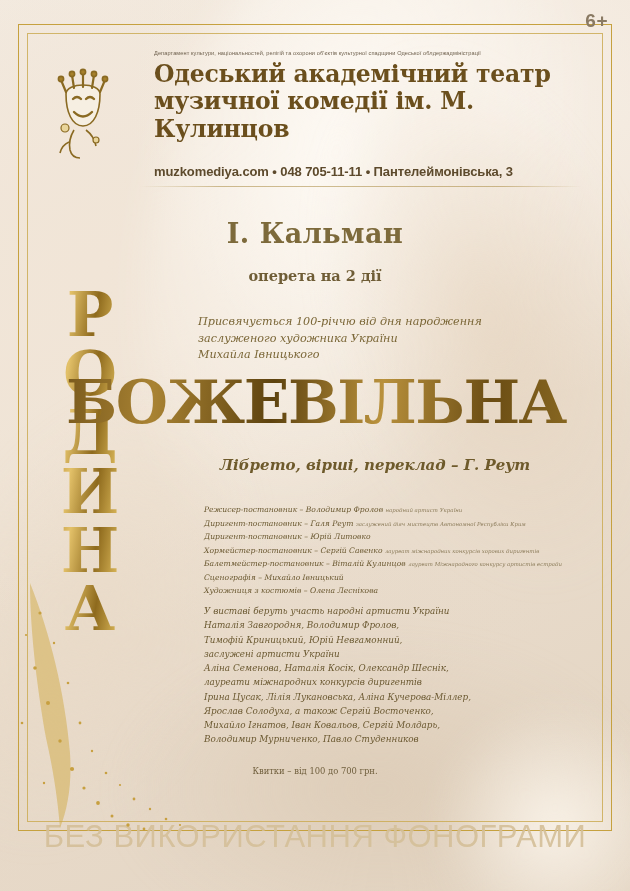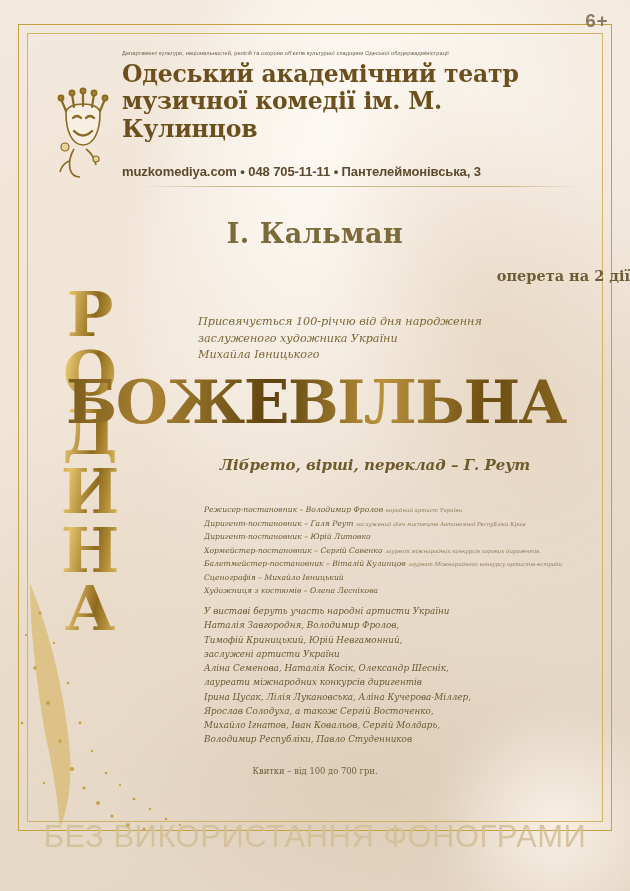--- a/index.html
+++ b/index.html
@@ -99,21 +99,22 @@
     color: #8a7a63;
     letter-spacing: 0.5px;
   }
 
   .theatre-header {
     position: absolute;
     left: 52px;
     top: 46px;
     width: 530px;
     display: flex;
-    align-items: flex-end;
+    align-items: center;
+    gap: 32px;
   }
   .mask-logo {
     width: 62px;
     height: 92px;
     flex: 0 0 62px;
     margin-right: 8px;
     margin-top: 2px;
   }
   .header-text {
     flex: 1;
@@ -161,21 +162,21 @@
     font-family: "DejaVu Serif", serif;
     font-weight: bold;
     font-size: 27px;
     color: #7d6a3b;
     letter-spacing: 0.5px;
   }
   .genre {
     position: absolute;
     top: 267px;
     left: 0; right: 0;
-    text-align: right;
+    text-align: center;
     font-family: "DejaVu Serif", serif;
     font-weight: bold;
     font-size: 14.5px;
     color: #6f5d36;
   }
 
   .dedication {
     position: absolute;
     top: 314px;
     left: 198px;
@@ -376,21 +377,21 @@
   <div class="cast">
       <div>У виставі беруть участь народні артисти України</div>
       <div>Наталія Завгородня, Володимир Фролов,</div>
       <div>Тимофій Криницький, Юрій Невгамонний,</div>
       <div>заслужені артисти України</div>
       <div>Аліна Семенова, Наталія Косік, Олександр Шеснік,</div>
       <div>лауреати міжнародних конкурсів диригентів</div>
       <div>Ірина Цусак, Лілія Лукановська, Аліна Кучерова-Міллер,</div>
       <div>Ярослав Солодуха, а також Сергій Восточенко,</div>
       <div>Михайло Ігнатов, Іван Ковальов, Сергій Молдарь,</div>
-      <div>Володимир Республіки, Павло Студенников</div>
+      <div>Володимир Мурниченко, Павло Студенников</div>
     </div>
 
   <div class="price">Квитки – від 100 до 700 грн.</div>
 
   <div class="footer-banner">БЕЗ ВИКОРИСТАННЯ ФОНОГРАМИ</div>
 
   <svg class="glitter" viewBox="0 0 200 260">
     <g fill="#c49a32" opacity="0.9">
       <path d="M20 10 C40 60, 55 120, 60 180 C62 210, 58 235, 50 255 C48 230, 44 200, 36 165 C28 120, 20 60, 20 10 Z" fill="#cfa945" opacity="0.55"></path>
       <circle cx="30" cy="40" r="1.6"></circle>

